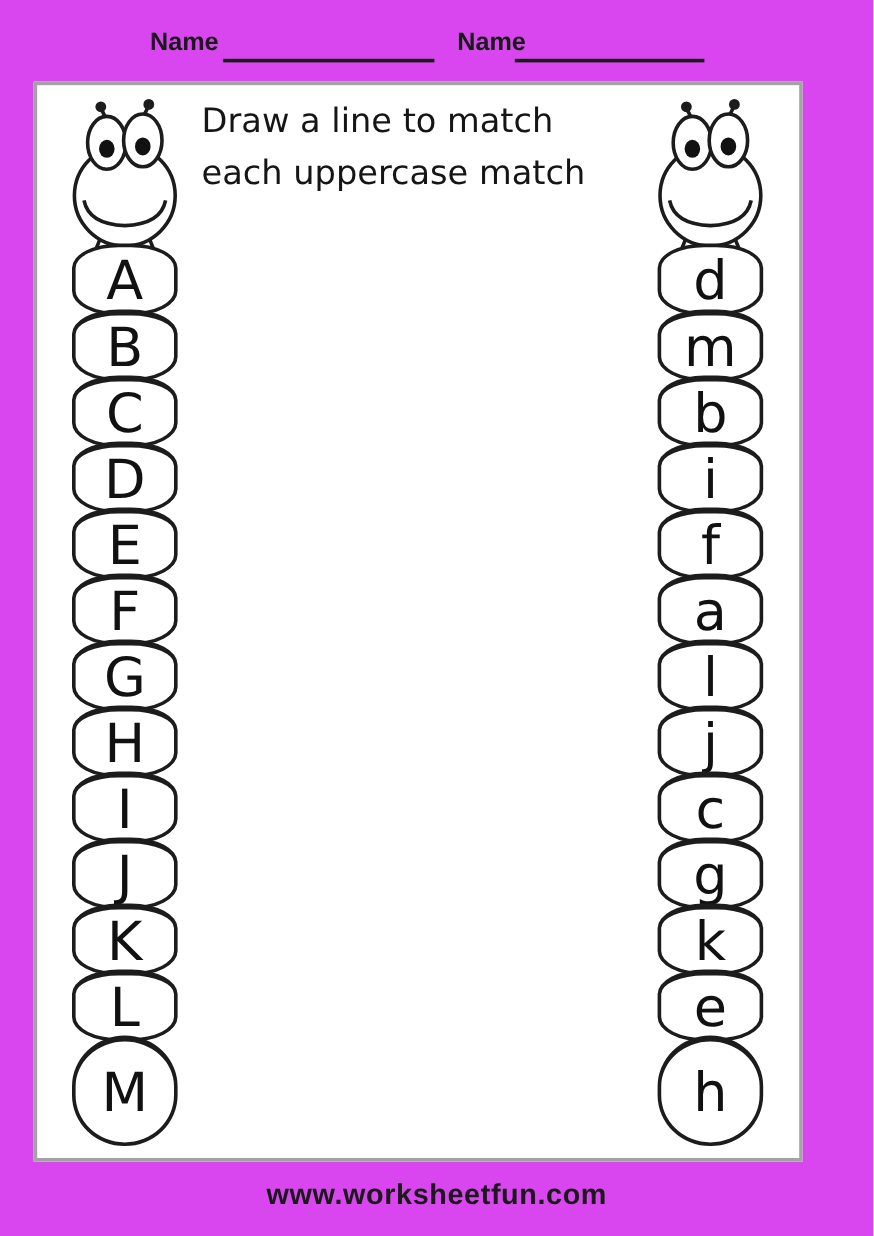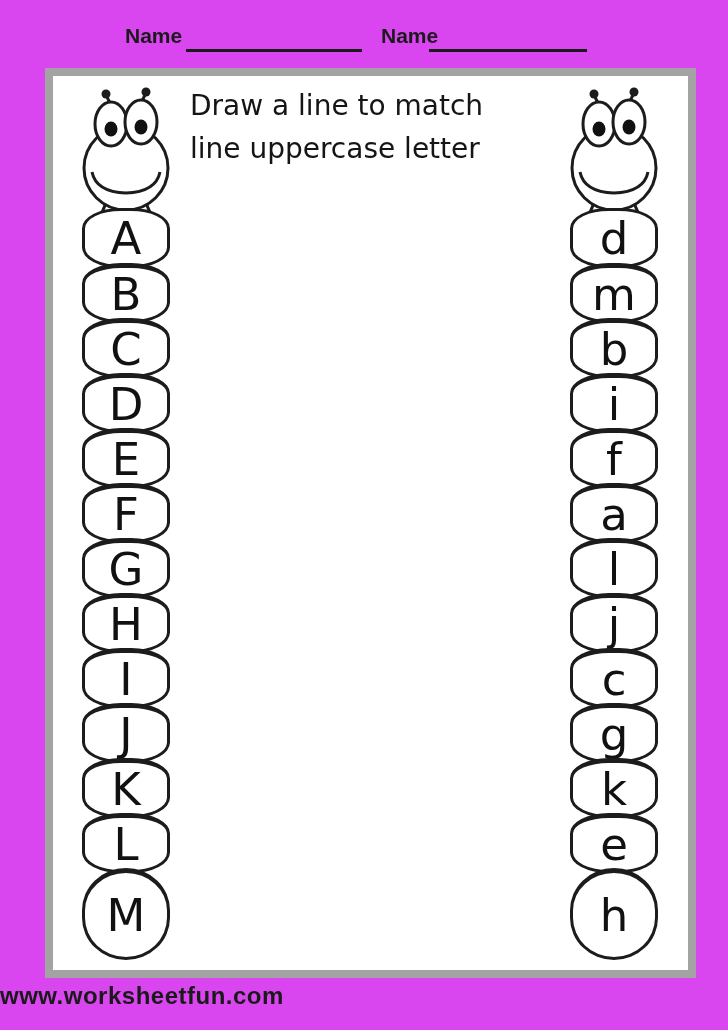--- a/index.html
+++ b/index.html
@@ -26,23 +26,23 @@
     position: absolute;
     height: 0;
     border-top: 3px solid #1a1a1a;
   }
   .name-line { left: 186px; top: 49px; width: 176px; }
   .date-line { left: 429px; top: 49px; width: 158px; }
 
   
   .frame {
     position: absolute;
-    left: 45px; top: 68px;
+    left: 28px; top: 68px;
     width: 635px; height: 894px;
-    border: 8px solid #a3a3a3;
+    border: 3px solid #a3a3a3;
     background: #ffffff;
   }
 
   
   .instructions {
     position: absolute;
     left: 137px; top: 8px;
     font-family: "DejaVu Sans", sans-serif;
     font-size: 28px;
     line-height: 43px;
@@ -88,41 +88,42 @@
     font-size: 45px;
     line-height: 1;
     color: #111111;
   }
 
   
   .footer {
     position: absolute;
     left: 0; right: 0;
     top: 982px;
+    text-align: center;
     font-weight: bold;
     font-size: 24px;
     letter-spacing: 0.5px;
     color: #1a1a1a;
   }
 </style>
 </head>
 <body>
 
 <div class="page">
 
   <div class="hdr-label name-label">Name</div>
   <div class="hdr-line name-line"></div>
   <div class="hdr-label date-label">Name</div>
   <div class="hdr-line date-line"></div>
 
   <div class="frame">
 
     <div class="instructions">
       <div>Draw a line to match</div>
-      <div>line uppercase letter</div>
+      <div>each uppercase match</div>
     </div>
 
     <div class="caterpillar left">
       <svg class="head" width="106" height="134" viewBox="0 0 106 134">
         <path class="st" d="M 33 114 Q 31 127 23 133" fill="none"></path>
         <path class="st" d="M 73 114 Q 75 127 83 133" fill="none"></path>
         <line class="st" x1="38" y1="19" x2="34" y2="11"></line>
         <circle cx="33" cy="8" r="4.5" fill="#1c1c1c"></circle>
         <line class="st" x1="68" y1="17" x2="72" y2="9"></line>
         <circle cx="73" cy="6" r="4.5" fill="#1c1c1c"></circle>

